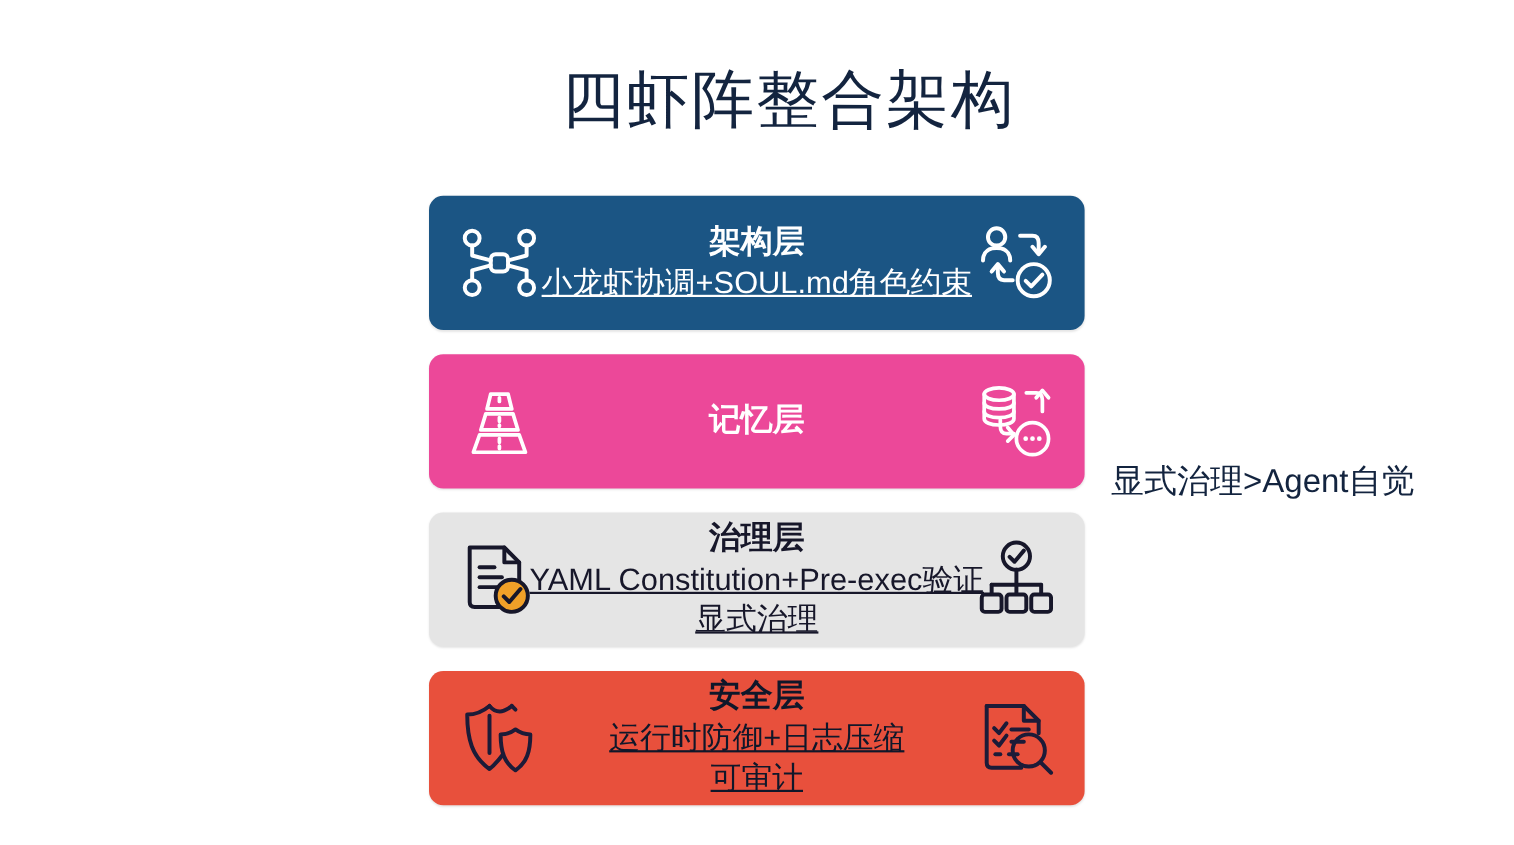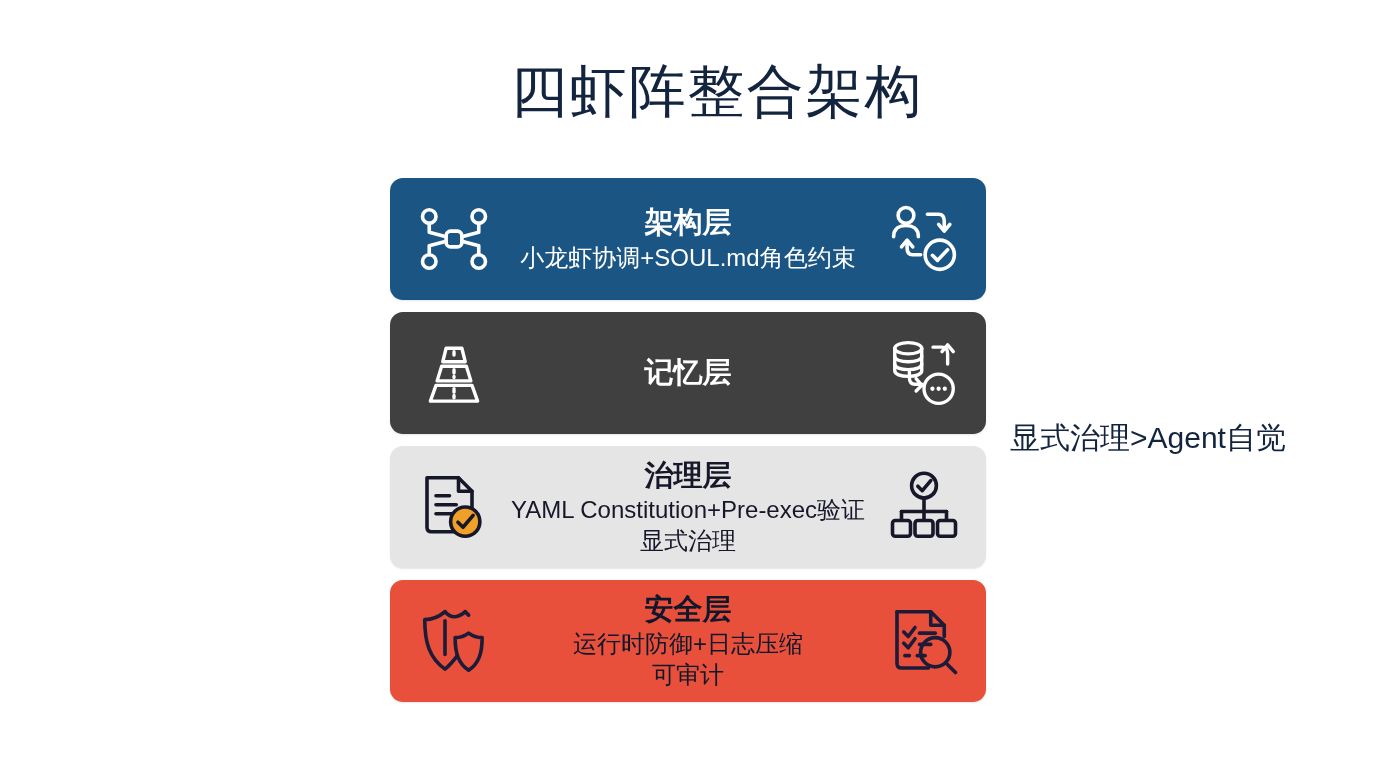--- a/index.html
+++ b/index.html
@@ -44,30 +44,30 @@
     left: 390px;
     top: 178px;
     width: 596px;
   }
 
   .layer-bar {
     position: relative;
     width: 596px;
     height: 122px;
     border-radius: 13px;
-    margin-bottom: 12px;
+    margin-bottom: 22px;
     box-sizing: border-box;
     display: flex;
     align-items: center;
     justify-content: center;
     box-shadow: 0 1px 2px rgba(0,0,0,0.10);
   }
 
   .layer-bar.blue   { background: #1b5584; }
-  .layer-bar.green  { background: #404040; }
+  .layer-bar.green  { background: #ec4899; }
   .layer-bar.orange { background: #e5e5e5; }
   .layer-bar.red    { background: #e8503c; }
 
   .layer-icon {
     position: absolute;
     width: 72px;
     height: 72px;
     display: flex;
     align-items: center;
     justify-content: center;
@@ -87,23 +87,24 @@
   }
 
   .layer-title {
     font-size: 29px;
     font-weight: bold;
     line-height: 1.22;
     margin: 0 0 1px 0;
     white-space: nowrap;
   }
   .layer-line {
-    font-size: 24px;
+    font-size: 28px;
     line-height: 1.3;
     white-space: nowrap;
+    text-decoration: underline;
   }
 
   .light-text { color: #ffffff; }
   .dark-text  { color: #17172a; }
   .navy-text  { color: #0f172a; }
 
   
   .side-caption {
     position: absolute;
     left: 1010px;

